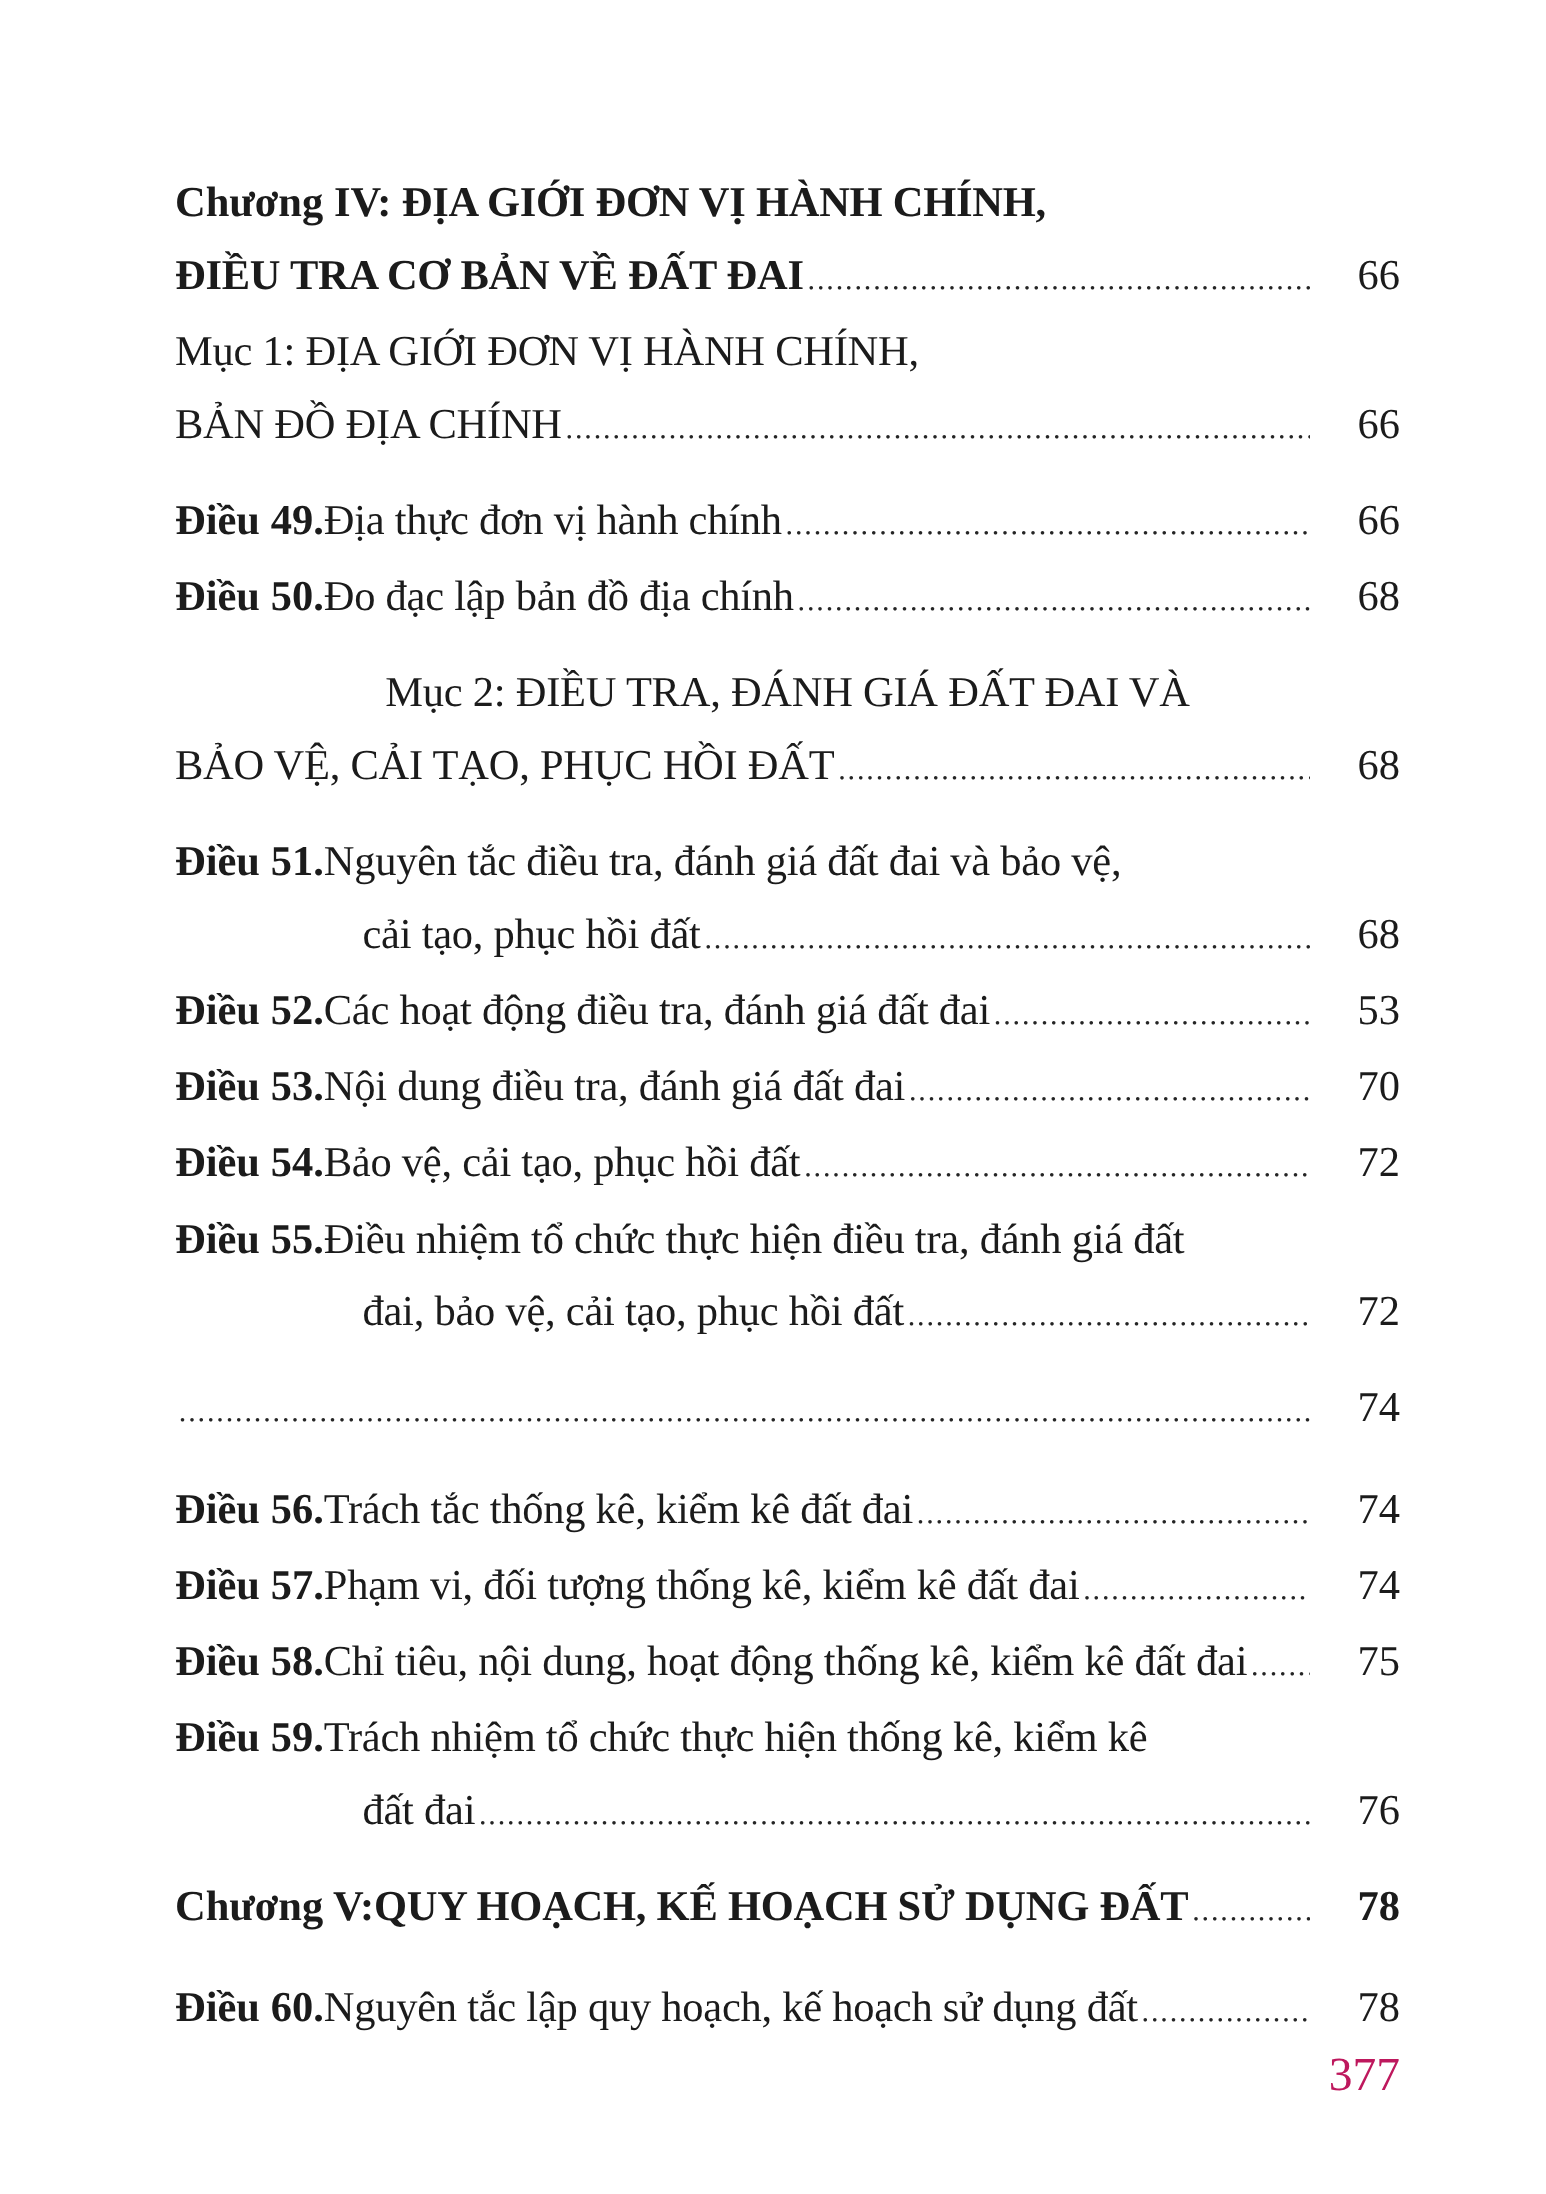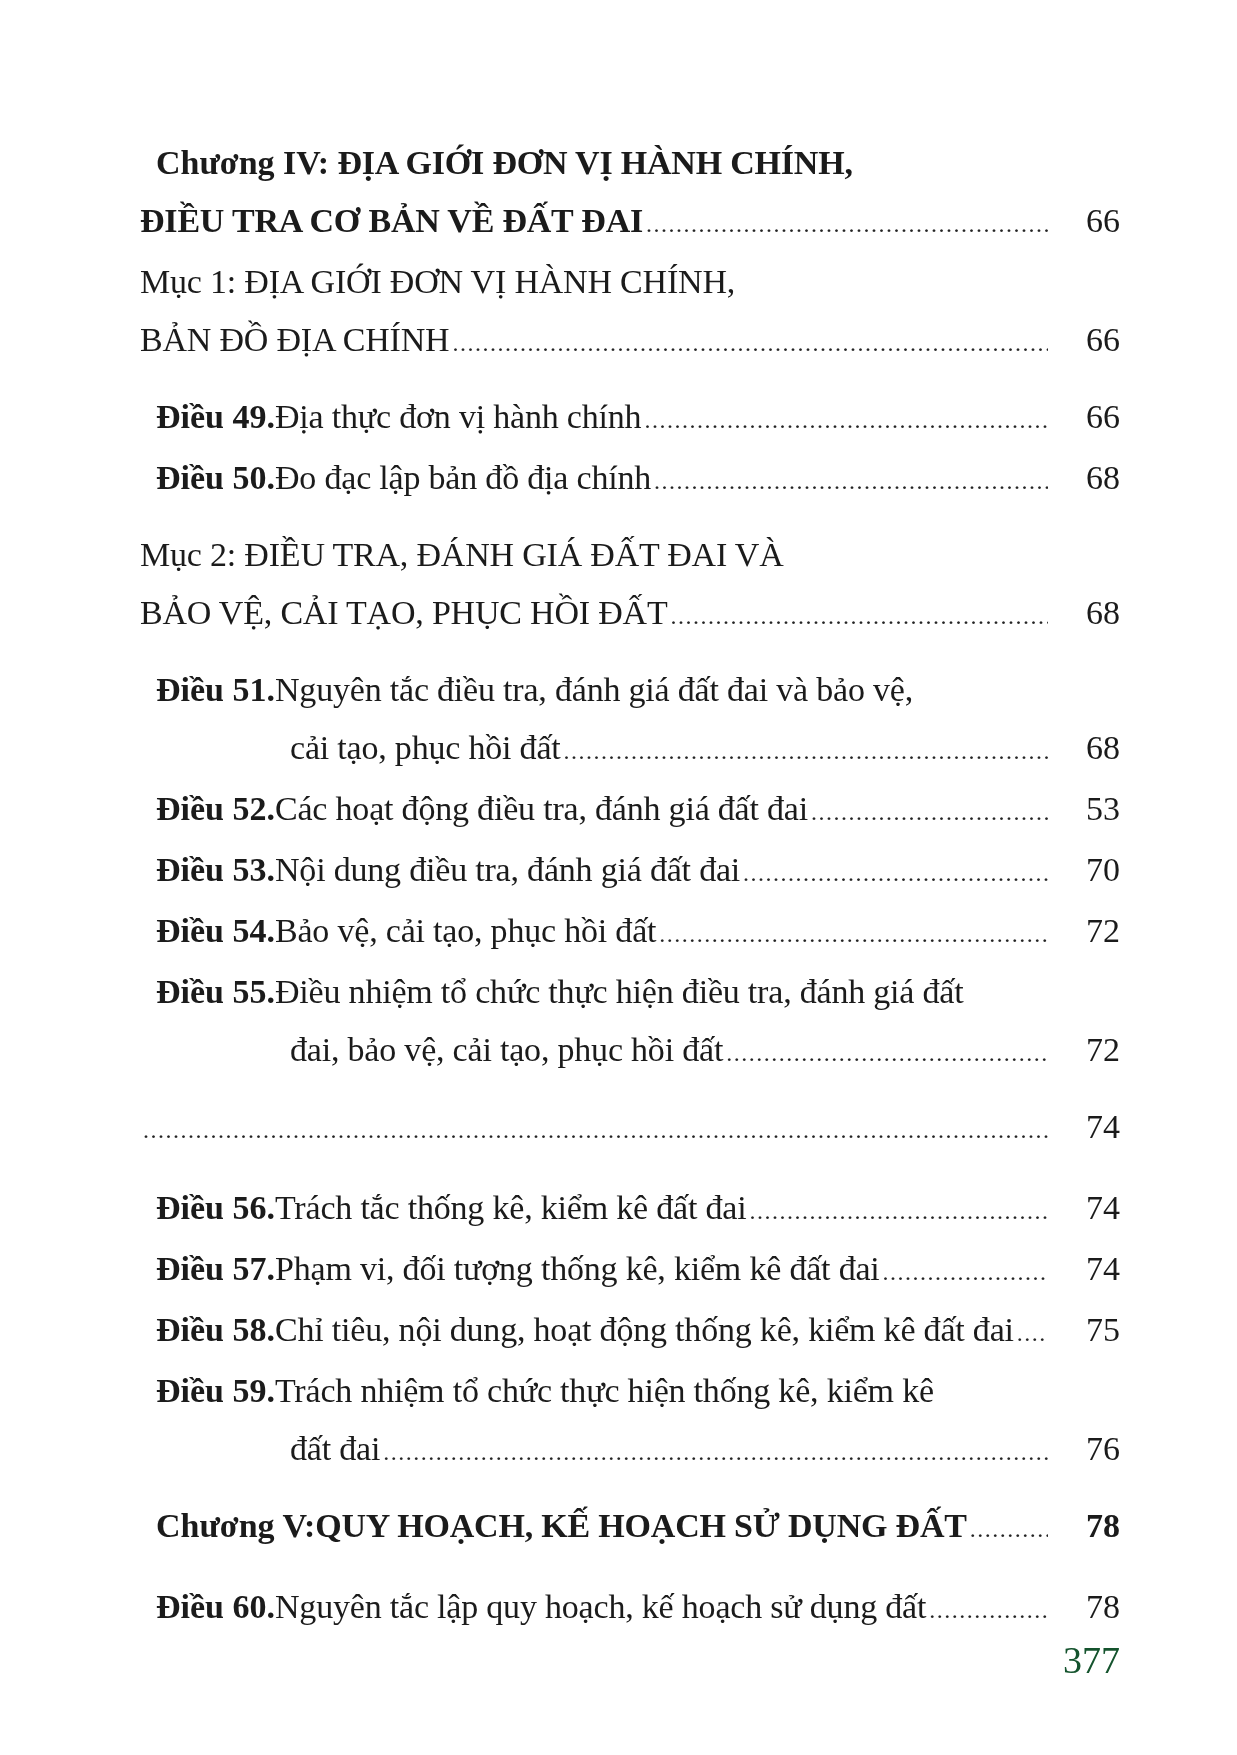--- a/index.html
+++ b/index.html
@@ -31,21 +31,20 @@
   }
   .row.indent {
     padding-left: 150px;
   }
   .row.chapter .prefix,
   .row.chapter .text {
     font-weight: bold;
   }
   .prefix {
     font-weight: bold;
-    margin-left: 16px;
   }
   .text {
     letter-spacing: -0.2px;
   }
   .leader {
     flex: 1 1 auto;
     overflow: hidden;
     white-space: nowrap;
     font-size: 24px;
     letter-spacing: 1.5px;
@@ -65,21 +64,21 @@
     font-weight: bold;
   }
   .footer {
     position: absolute;
     left: 140px;
     top: 1636px;
     width: 980px;
     text-align: right;
     font-size: 38px;
     line-height: 48px;
-    color: #14532d;
+    color: #be185d;
   }
 </style>
 </head>
 <body>
 
 <div class="page">
   <div class="toc">
       <div class="row chapter">
         <span class="prefix">Chương IV:</span>
         <span class="text"> &nbsp;ĐỊA GIỚI ĐƠN VỊ HÀNH CHÍNH,</span>
@@ -102,21 +101,21 @@
         <span class="text"> Địa thực đơn vị hành chính</span>
         <span class="leader"></span>
         <span class="pagenum">66</span>
       </div>
       <div class="row">
         <span class="prefix">Điều 50.</span>
         <span class="text"> Đo đạc lập bản đồ địa chính</span>
         <span class="leader"></span>
         <span class="pagenum">68</span>
       </div>
-      <div class="row" style="margin-top: 16px;">
+      <div class="row" style="margin-top: 16px; justify-content: center;">
         <span class="text">Mục 2: ĐIỀU TRA, ĐÁNH GIÁ ĐẤT ĐAI VÀ</span>
       </div>
       <div class="row">
         <span class="text">BẢO VỆ, CẢI TẠO, PHỤC HỒI ĐẤT</span>
         <span class="leader"></span>
         <span class="pagenum">68</span>
       </div>
       <div class="row" style="margin-top: 16px;">
         <span class="prefix">Điều 51.</span>
         <span class="text"> Nguyên tắc điều tra, đánh giá đất đai và bảo vệ,</span>

